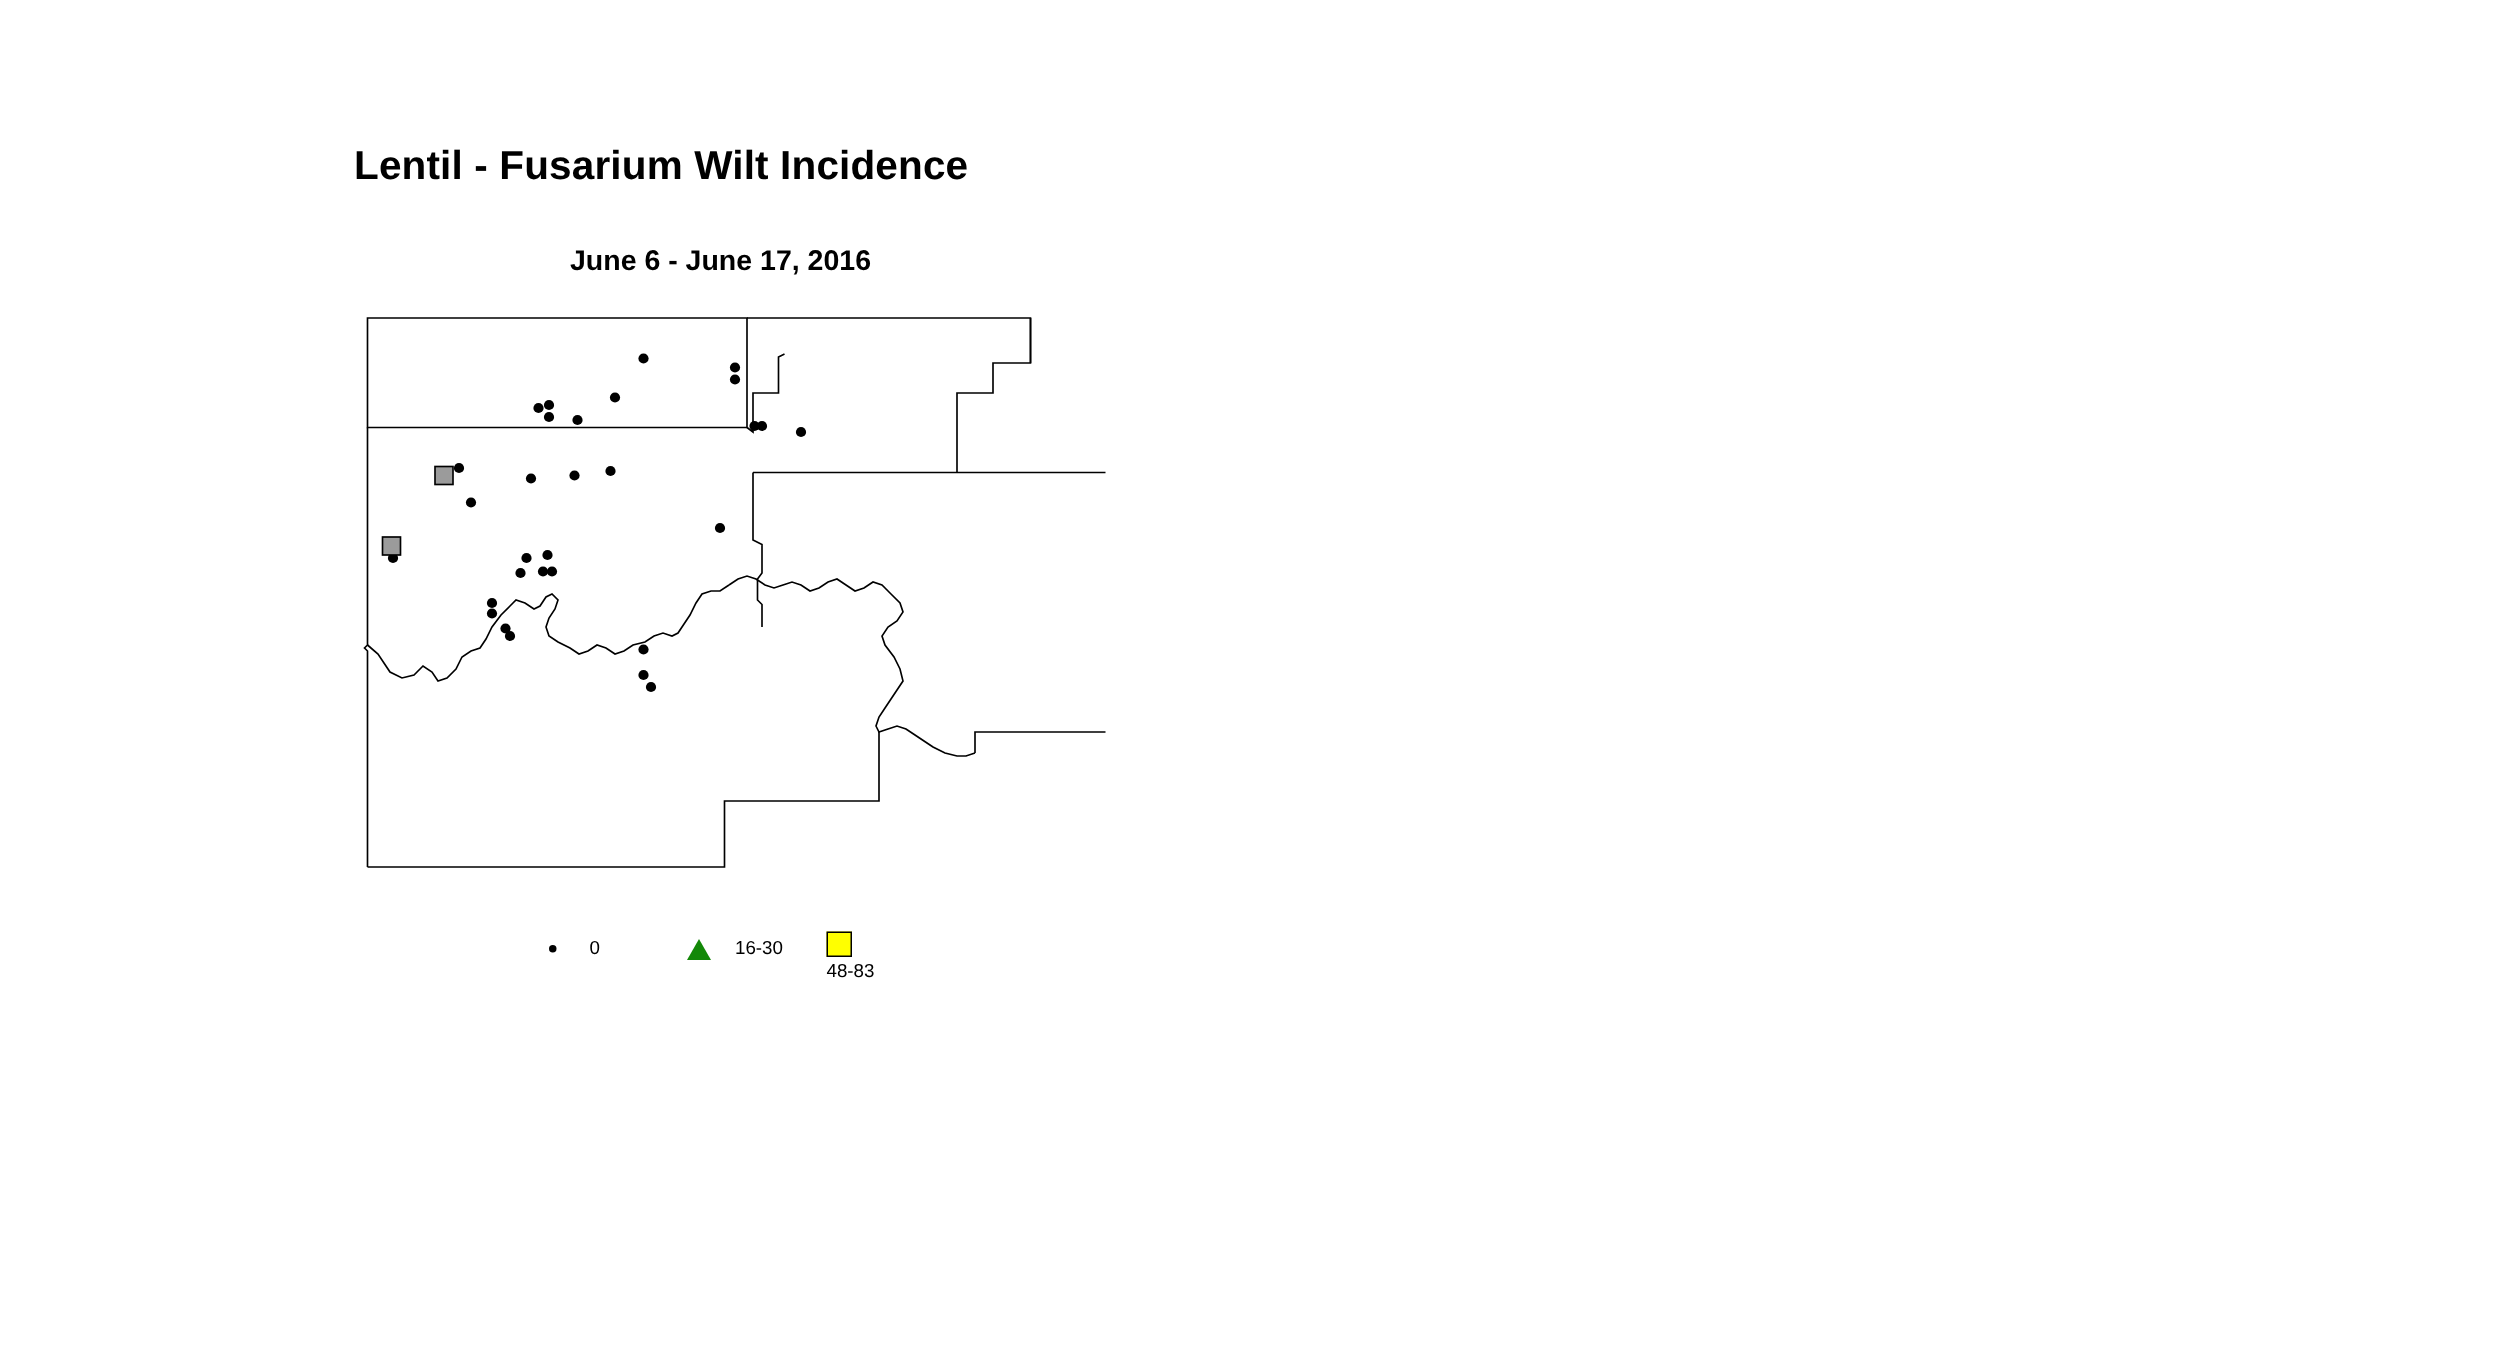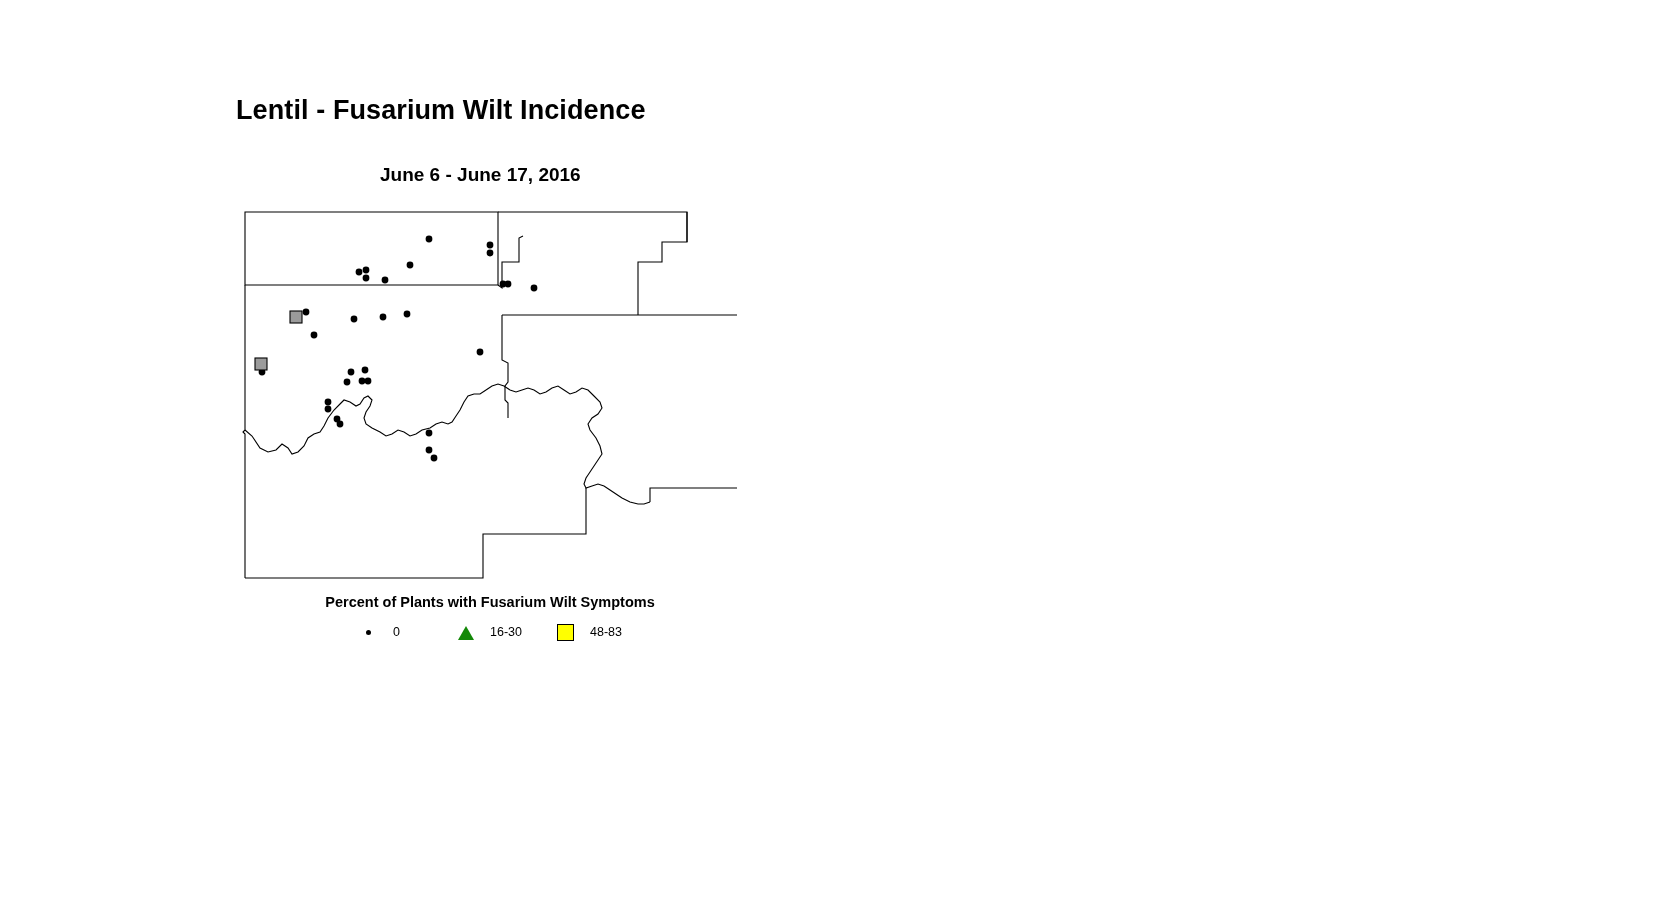--- a/index.html
+++ b/index.html
@@ -81,21 +81,21 @@
   .legend-row.row0 { top: 30px; }
   .legend-row.row1 { top: 63px; }
   .legend-item {
     position: absolute;
     height: 28px;
     display: flex;
     align-items: center;
   }
   .legend-item.col0 { left: 118px; }
   .legend-item.col1 { left: 215px; justify-content: center; }
-  .legend-item.col2 { left: 315px; }
+  .legend-item.col2 { left: 298px; flex-direction: column; }
   .legend-swatch {
     width: 22px;
     height: 22px;
     position: relative;
     flex: 0 0 22px;
   }
   .legend-label {
     font-size: 12.5px;
     white-space: nowrap;
     margin-left: 13px;
@@ -240,21 +240,20 @@
         <circle cx="189" cy="250" r="3.4" fill="#000000"></circle>
         <circle cx="194" cy="258" r="3.4" fill="#000000"></circle>
 
         <rect x="50" y="111" width="12" height="12" fill="#9b9b9b" stroke="#000000" stroke-width="1.1"></rect>
         <rect x="15" y="158" width="12" height="12" fill="#9b9b9b" stroke="#000000" stroke-width="1.1"></rect>
       </g>
     </svg>
   </div>
 
   <div id="legend">
-    <div id="legend-title">Percent of Plants with Fusarium Wilt Symptoms</div>
 
     <div class="legend-row row0">
       <div class="legend-item col0">
         <span class="legend-swatch">
             <span class="sw-dot"></span>
           </span>
         <span class="legend-label">0</span>
       </div>
       <div class="legend-item col1">
         <span class="legend-swatch">

